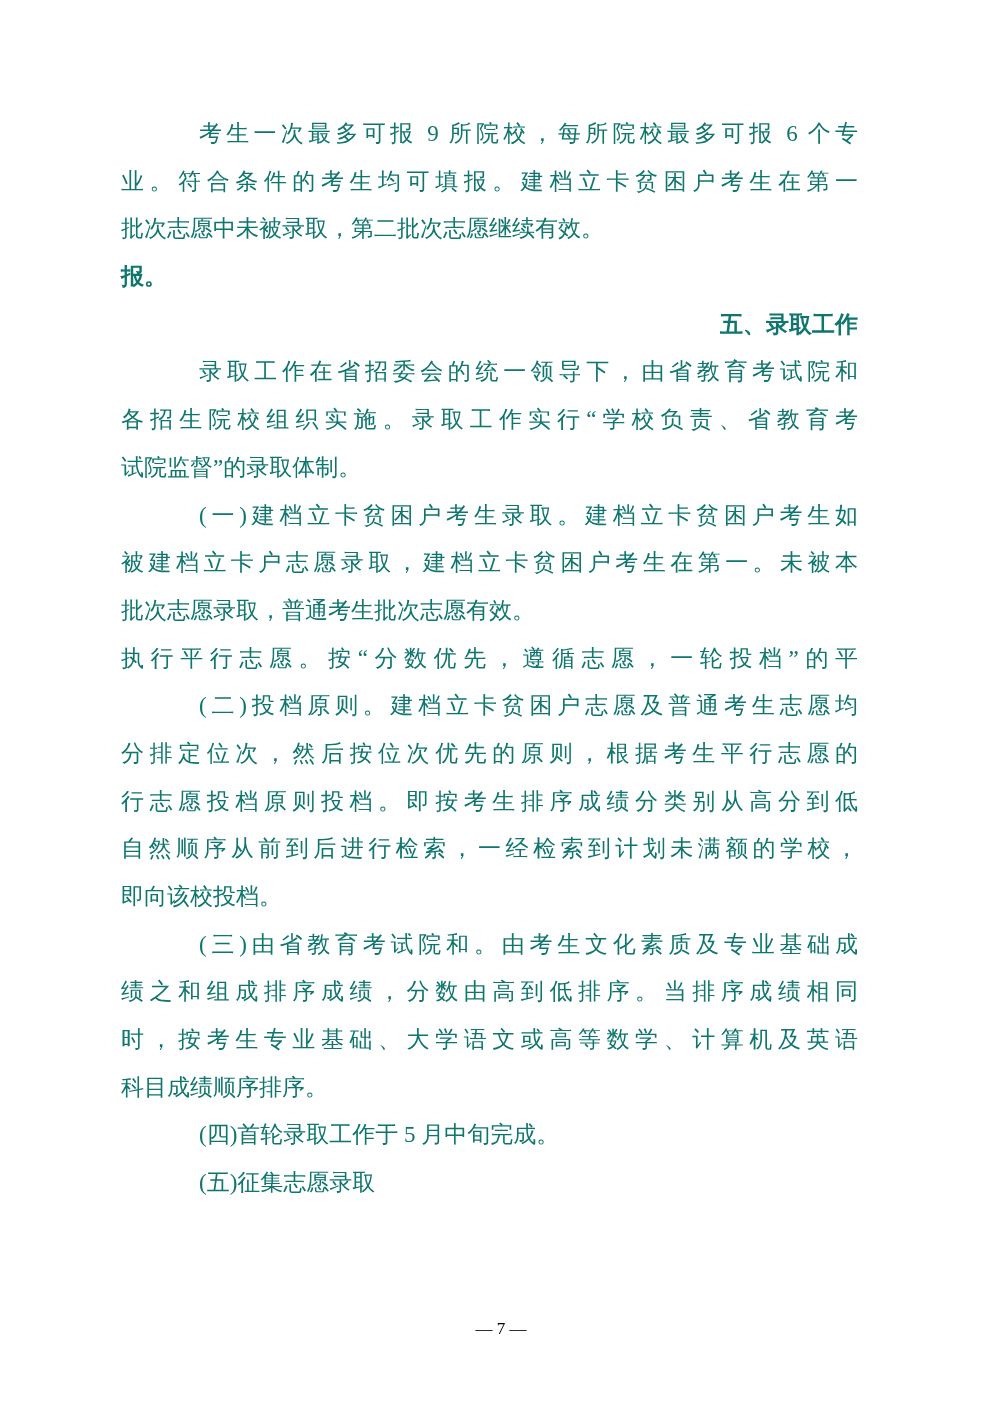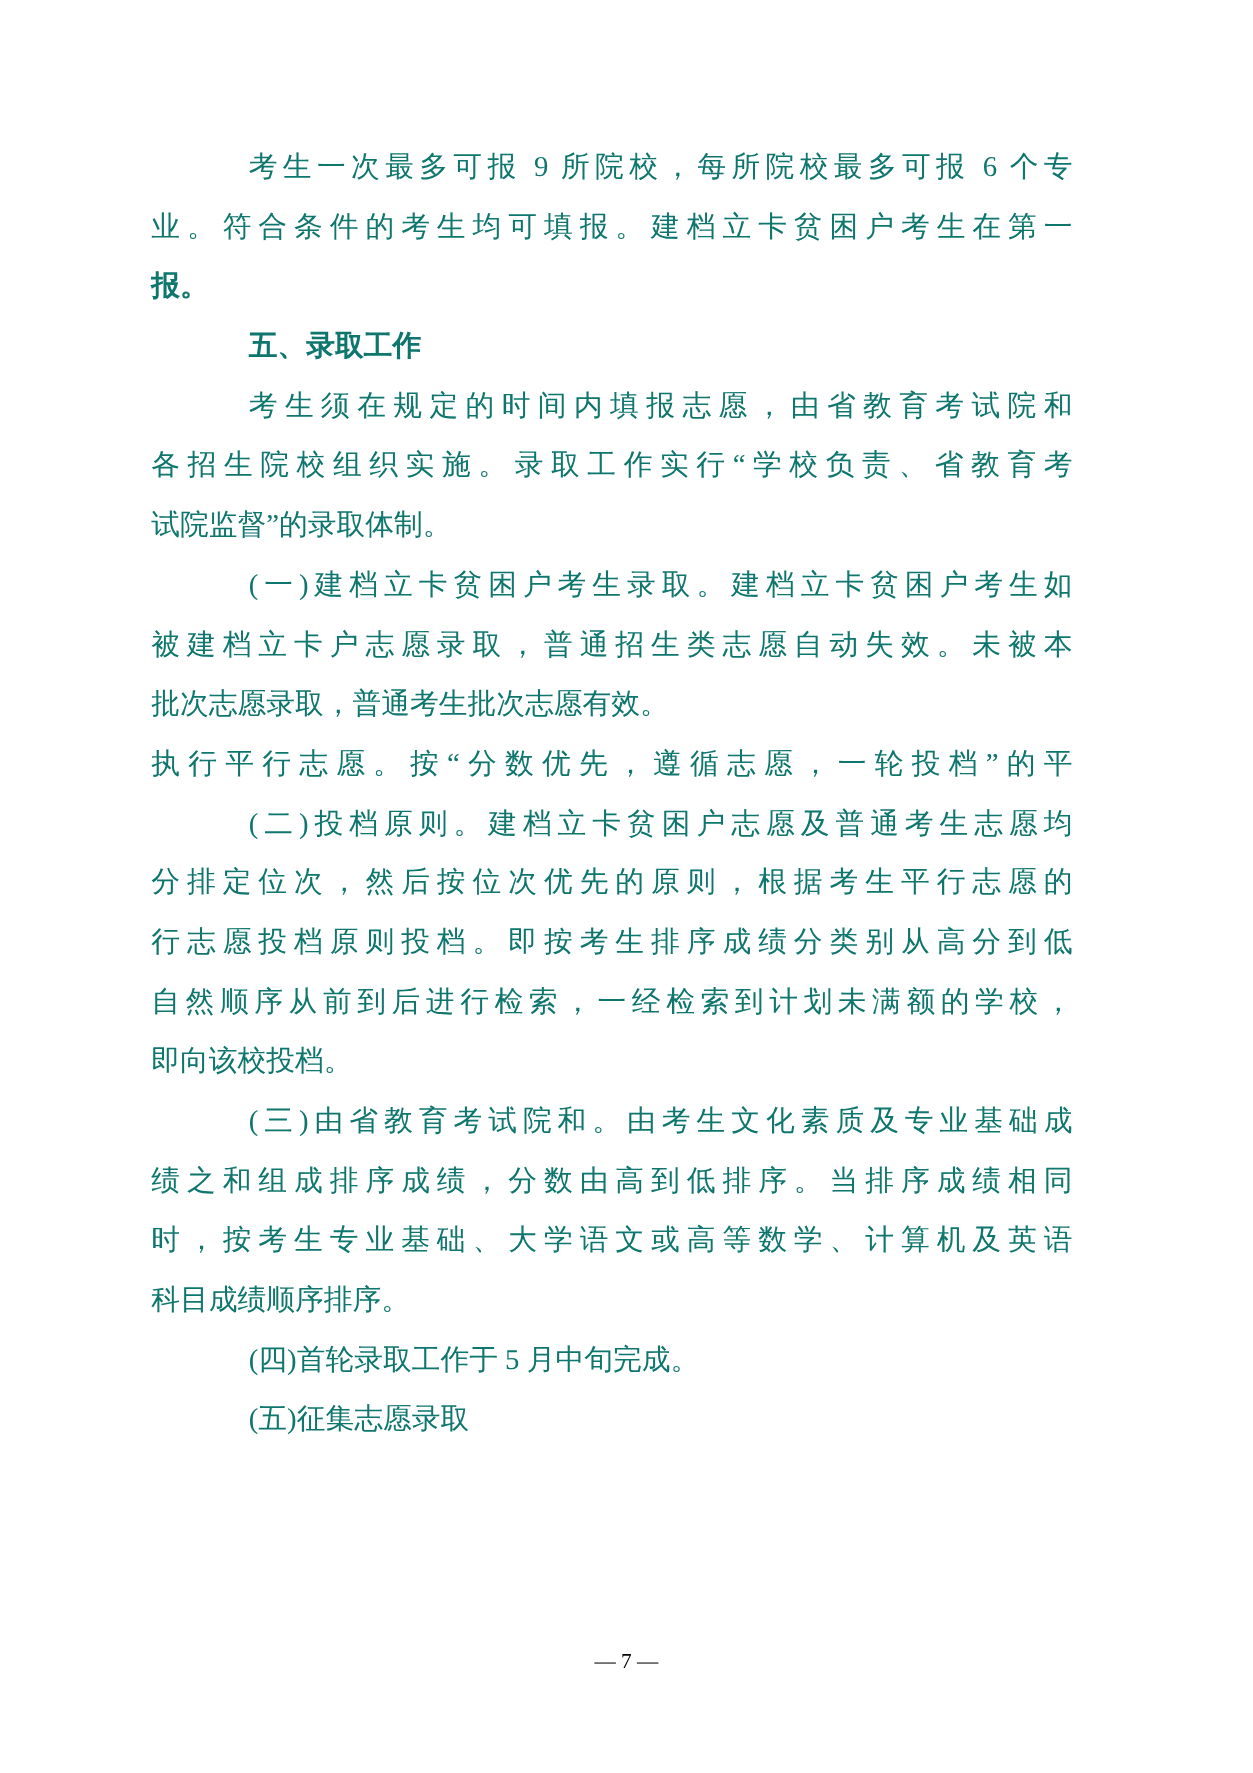--- a/index.html
+++ b/index.html
@@ -37,46 +37,48 @@
   }
   .line.indent {
     text-indent: 78px;
   }
   .line.bold {
     font-weight: 700;
   }
   .line.heading {
     font-family: "Liberation Sans", "DejaVu Sans", sans-serif;
     font-weight: 700;
+    text-align: right;
   }
   .page-number {
     position: absolute;
     top: 1318px;
     left: 0;
     width: 100%;
     text-align: center;
     font-size: 17px;
     line-height: 22px;
     color: #000000;
     font-family: "Liberation Serif", "DejaVu Serif", serif;
   }
 </style>
 </head>
 <body>
 
 <div class="doc-body">
     <div class="line body indent fill">考生一次最多可报 9 所院校，每所院校最多可报 6 个专</div>
     <div class="line body fill">业。符合条件的考生均可填报。建档立卡贫困户考生在第一</div>
+    <div class="line body">批次志愿中未被录取，第二批次志愿继续有效。</div>
     <div class="line bold">报。</div>
     <div class="line heading indent">五、录取工作</div>
-    <div class="line body indent fill">考生须在规定的时间内填报志愿，由省教育考试院和</div>
+    <div class="line body indent fill">录取工作在省招委会的统一领导下，由省教育考试院和</div>
     <div class="line body fill">各招生院校组织实施。录取工作实行“学校负责、省教育考</div>
     <div class="line body">试院监督”的录取体制。</div>
     <div class="line body indent fill">(一)建档立卡贫困户考生录取。建档立卡贫困户考生如</div>
-    <div class="line body fill">被建档立卡户志愿录取，普通招生类志愿自动失效。未被本</div>
+    <div class="line body fill">被建档立卡户志愿录取，建档立卡贫困户考生在第一。未被本</div>
     <div class="line body">批次志愿录取，普通考生批次志愿有效。</div>
     <div class="line body fill">执行平行志愿。按“分数优先，遵循志愿，一轮投档”的平</div>
     <div class="line body indent fill">(二)投档原则。建档立卡贫困户志愿及普通考生志愿均</div>
     <div class="line body fill">分排定位次，然后按位次优先的原则，根据考生平行志愿的</div>
     <div class="line body fill">行志愿投档原则投档。即按考生排序成绩分类别从高分到低</div>
     <div class="line body fill">自然顺序从前到后进行检索，一经检索到计划未满额的学校，</div>
     <div class="line body">即向该校投档。</div>
     <div class="line body indent fill">(三)由省教育考试院和。由考生文化素质及专业基础成</div>
     <div class="line body fill">绩之和组成排序成绩，分数由高到低排序。当排序成绩相同</div>
     <div class="line body fill">时，按考生专业基础、大学语文或高等数学、计算机及英语</div>

